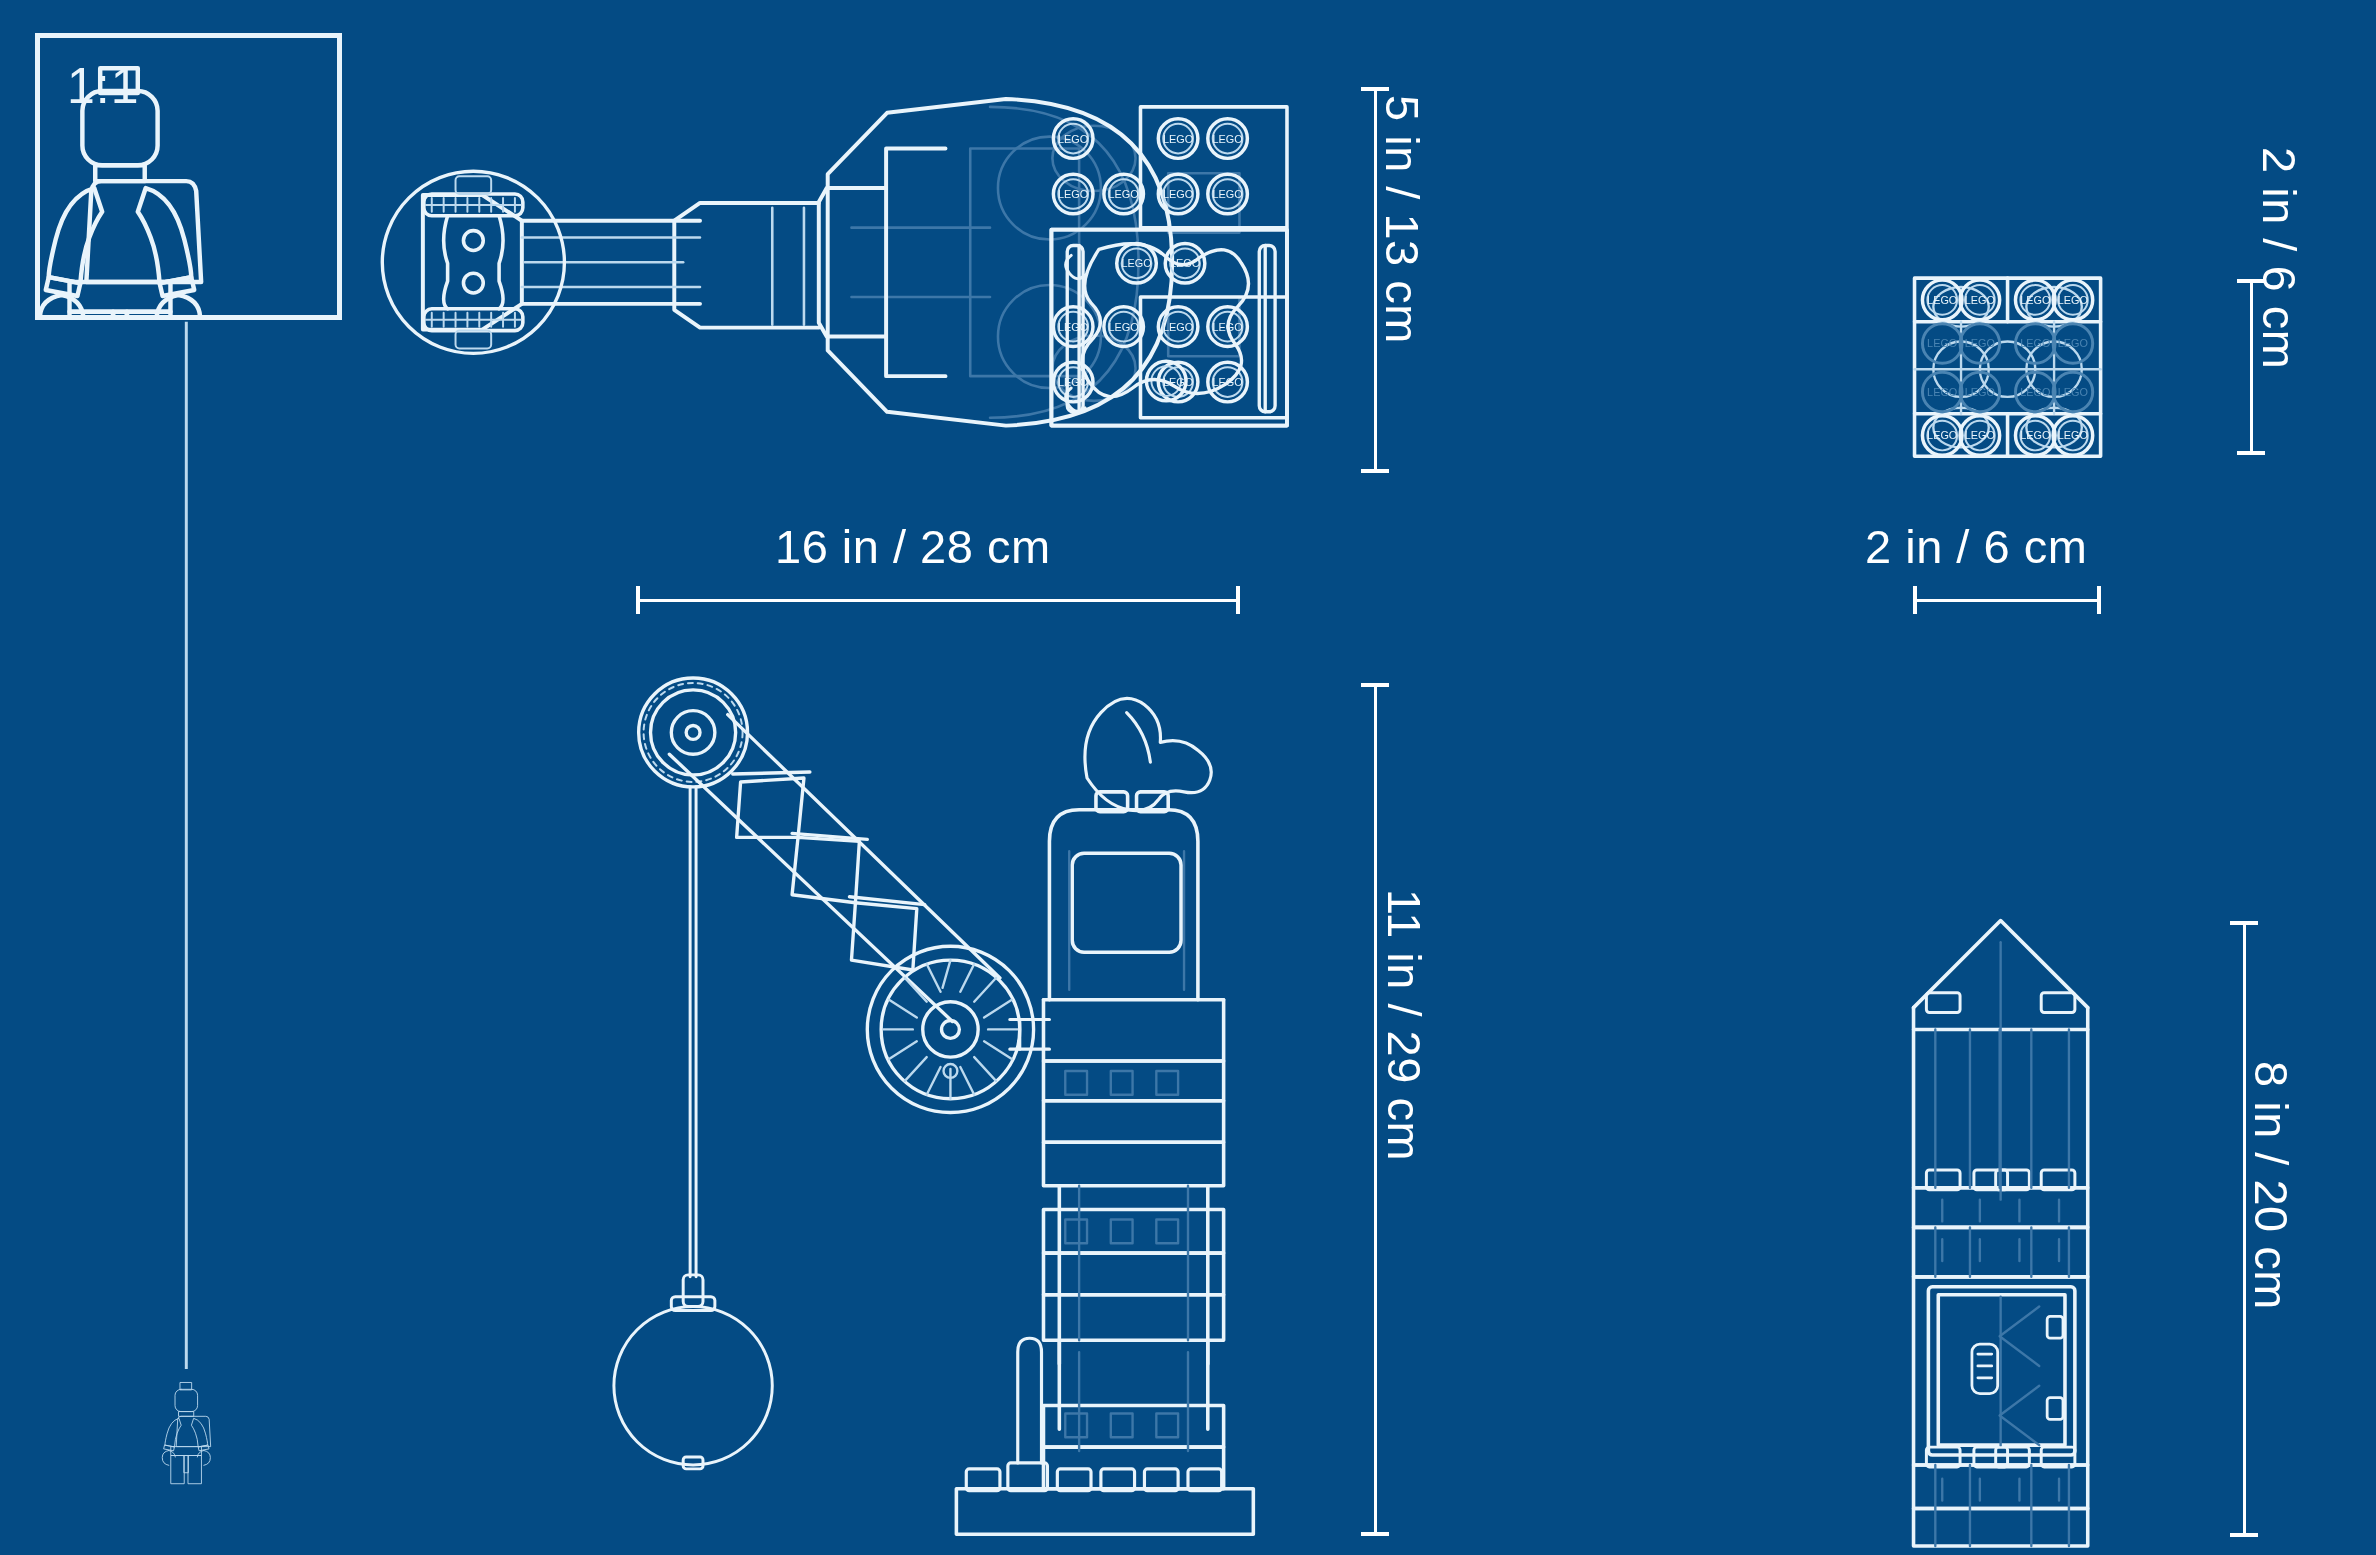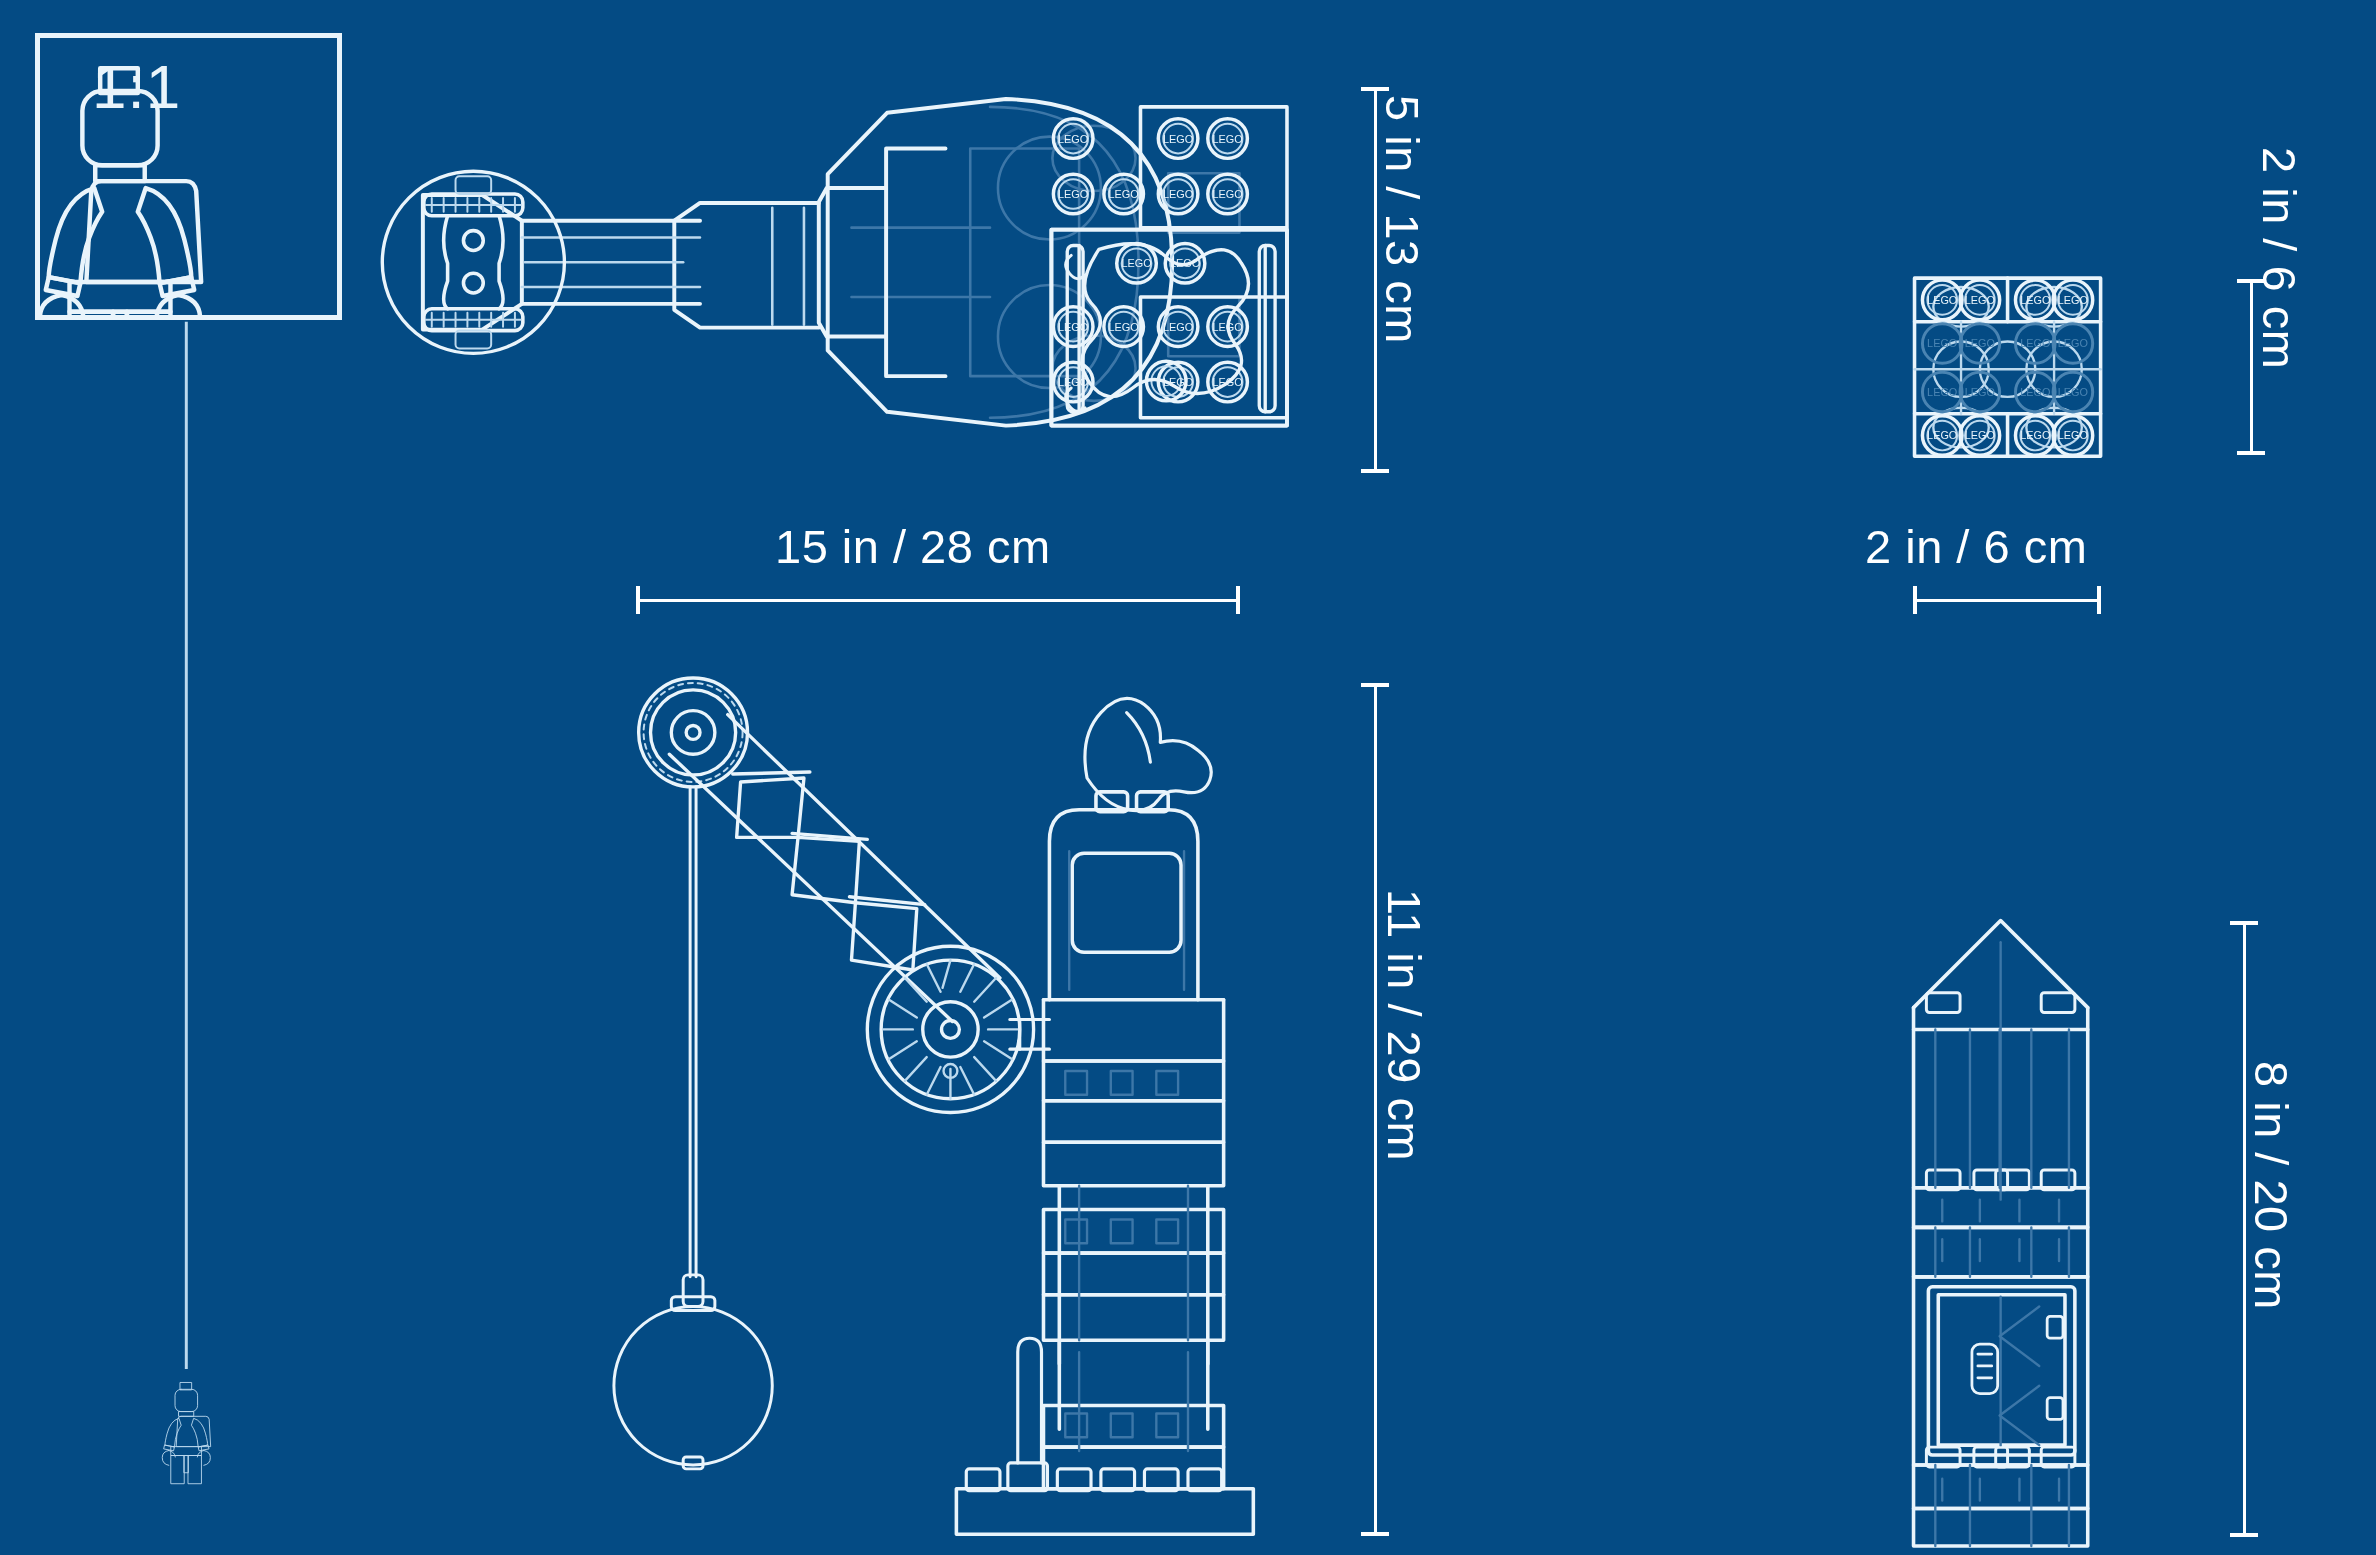--- a/index.html
+++ b/index.html
@@ -14,22 +14,22 @@
   }
   svg.layer{position:absolute;left:0;top:0;width:2376px;height:1555px;}
 
   
   .scale-box{
     position:absolute;left:35px;top:33px;width:307px;height:287px;
     border:5px solid #e9f4fb;box-sizing:border-box;
   }
   .scale-label{
     position:absolute;left:67px;top:50px;
-    font-size:62px;line-height:73px;color:#e9f4fb;
-    font-weight:400;letter-spacing:1px;margin-left:25px;
+    font-size:50px;line-height:73px;color:#e9f4fb;
+    font-weight:400;letter-spacing:1px;
   }
 
   
   .dim-text{
     position:absolute;color:#ffffff;font-size:47px;line-height:47px;
     white-space:nowrap;font-weight:400;letter-spacing:0.5px;
   }
   .dim-text.vert{
     transform-origin:0 0;
     transform:rotate(90deg);
@@ -463,21 +463,21 @@
       <div class="bar"></div>
       <div class="cap b"></div>
   </div>
   <div class="dim-text vert" style="left:1426px;top:95px;">5 in / 13 cm</div>
 
   <div class="dim-h" style="left:636px;top:586px;width:604px;">
     <div class="cap l"></div>
       <div class="bar"></div>
       <div class="cap r"></div>
   </div>
-  <div class="dim-text" style="left:775px;top:523px;">15 in / 28 cm</div>
+  <div class="dim-text" style="left:775px;top:523px;">16 in / 28 cm</div>
 
   <div class="dim-v" style="left:2237px;top:279px;height:176px;">
     <div class="cap t"></div>
       <div class="bar"></div>
       <div class="cap b"></div>
   </div>
   <div class="dim-text vert" style="left:2303px;top:147px;">2 in / 6 cm</div>
 
   <div class="dim-h" style="left:1913px;top:586px;width:188px;">
     <div class="cap l"></div>

